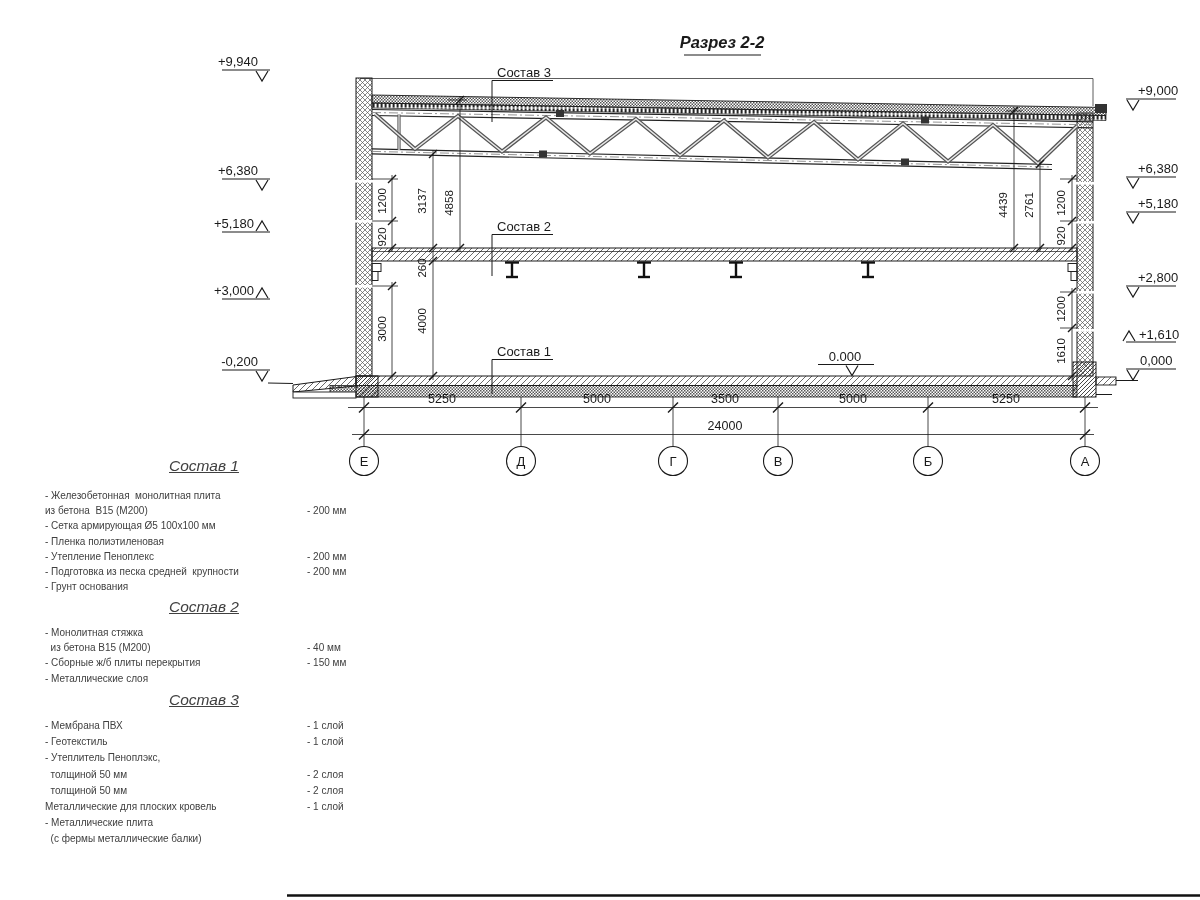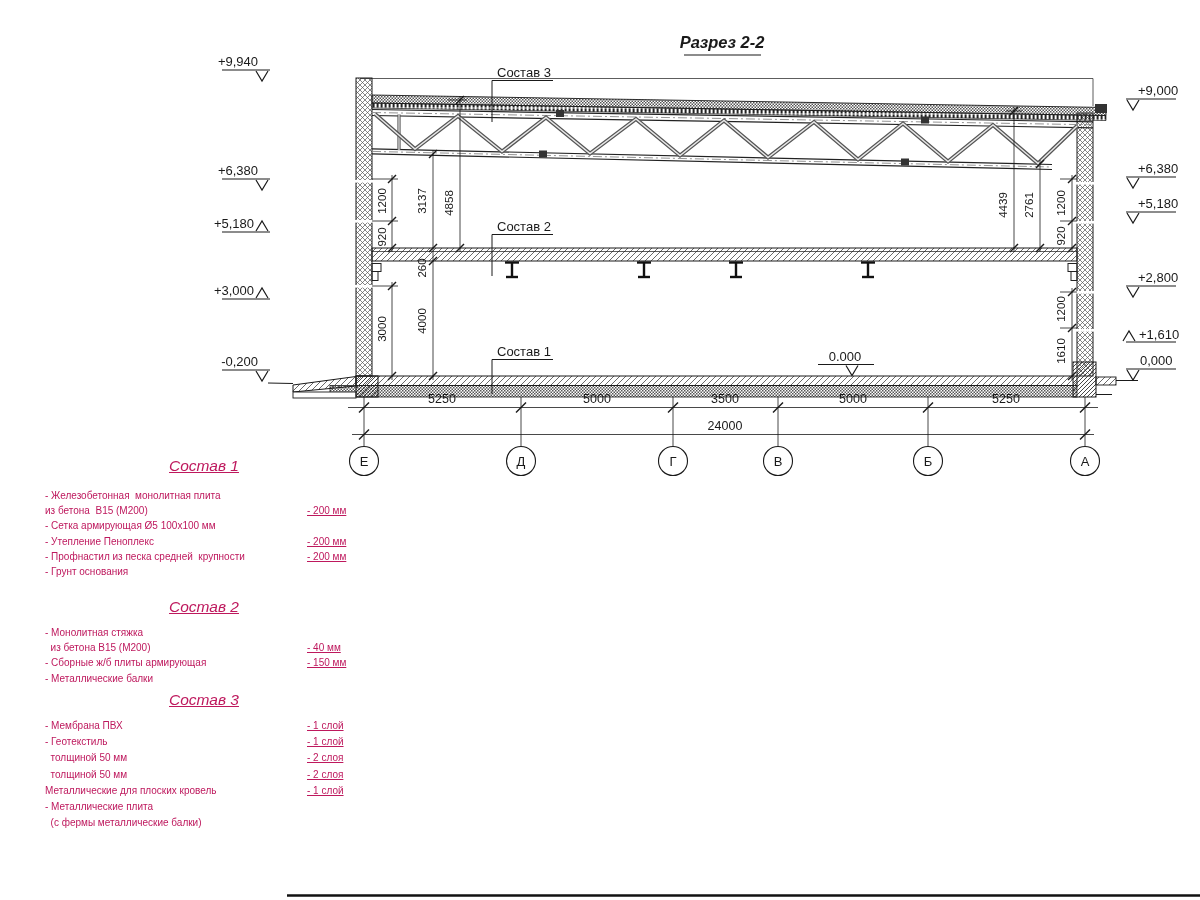--- a/index.html
+++ b/index.html
@@ -1,30 +1,30 @@
 <!DOCTYPE html>
 <html><head>
 <meta charset="utf-8">
 <style>
   html,body{margin:0;padding:0;background:#fff;}
   #page{position:relative;width:1200px;height:900px;background:#ffffff;overflow:hidden;
-        font-family:"Liberation Sans",sans-serif;color:#be185d;}
+        font-family:"Liberation Sans",sans-serif;color:#404040;}
   svg text{font-family:"Liberation Sans",sans-serif;fill:#1a1a1a;}
   .title-t{font-size:16.5px;font-style:italic;font-weight:bold;}
   .mark-t{font-size:13px;}
   .dim-t{font-size:11.5px;}
   .span-t{font-size:12.5px;}
   .axis-t{font-size:13px;}
   .callout-t{font-size:13px;}
   .legend{position:absolute;left:45px;width:318px;}
   .lheading{font-style:italic;font-size:15.5px;text-align:center;text-decoration:underline;
             width:100%;}
   .lrow{display:flex;font-size:10px;}
   .ltxt{width:262px;white-space:pre;}
-  .lval{white-space:pre;text-decoration:underline;}
+  .lval{white-space:pre;}
   .s1 .lrow{line-height:15.2px;}
   .s2 .lrow{line-height:15.2px;}
   .s3 .lrow{line-height:16.2px;}
   .s1 .lheading{margin-bottom:13px;}
   .s2 .lheading{margin-bottom:9px;}
   .s3 .lheading{margin-bottom:9px;}
 </style>
 </head>
 <body>
 
@@ -330,64 +330,72 @@
       </div>
     <div class="lrow">
         <span class="ltxt">из бетона  В15 (М200)</span>
         <span class="lval">- 200 мм</span>
       </div>
     <div class="lrow">
         <span class="ltxt">- Сетка армирующая Ø5 100х100 мм</span>
         <span class="lval"></span>
       </div>
     <div class="lrow">
+        <span class="ltxt">- Пленка полиэтиленовая</span>
+        <span class="lval"></span>
+      </div>
+    <div class="lrow">
         <span class="ltxt">- Утепление Пеноплекс</span>
         <span class="lval">- 200 мм</span>
       </div>
     <div class="lrow">
-        <span class="ltxt">- Профнастил из песка средней  крупности</span>
+        <span class="ltxt">- Подготовка из песка средней  крупности</span>
         <span class="lval">- 200 мм</span>
       </div>
     <div class="lrow">
         <span class="ltxt">- Грунт основания</span>
         <span class="lval"></span>
       </div>
   </div>
 
   <div class="legend s2" style="top:598px;">
     <div class="lheading">Состав 2</div>
     <div class="lrow">
         <span class="ltxt">- Монолитная стяжка</span>
         <span class="lval"></span>
       </div>
     <div class="lrow">
         <span class="ltxt">  из бетона В15 (М200)</span>
         <span class="lval">- 40 мм</span>
       </div>
     <div class="lrow">
-        <span class="ltxt">- Сборные ж/б плиты армирующая</span>
+        <span class="ltxt">- Сборные ж/б плиты перекрытия</span>
         <span class="lval">- 150 мм</span>
       </div>
     <div class="lrow">
-        <span class="ltxt">- Металлические балки</span>
+        <span class="ltxt">- Металлические слоя</span>
         <span class="lval"></span>
       </div>
   </div>
 
   <div class="legend s3" style="top:691px;">
     <div class="lheading">Состав 3</div>
     <div class="lrow">
         <span class="ltxt">- Мембрана ПВХ</span>
         <span class="lval">- 1 слой</span>
       </div>
     <div class="lrow">
         <span class="ltxt">- Геотекстиль</span>
         <span class="lval">- 1 слой</span>
       </div>
     <div class="lrow">
+        <span class="ltxt">- Утеплитель Пеноплэкс,</span>
+        <span class="lval"></span>
+      </div>
+    <div class="lrow">
         <span class="ltxt">  толщиной 50 мм</span>
         <span class="lval">- 2 слоя</span>
       </div>
     <div class="lrow">
         <span class="ltxt">  толщиной 50 мм</span>
         <span class="lval">- 2 слоя</span>
       </div>
     <div class="lrow">
         <span class="ltxt">Металлические для плоских кровель</span>
         <span class="lval">- 1 слой</span>

